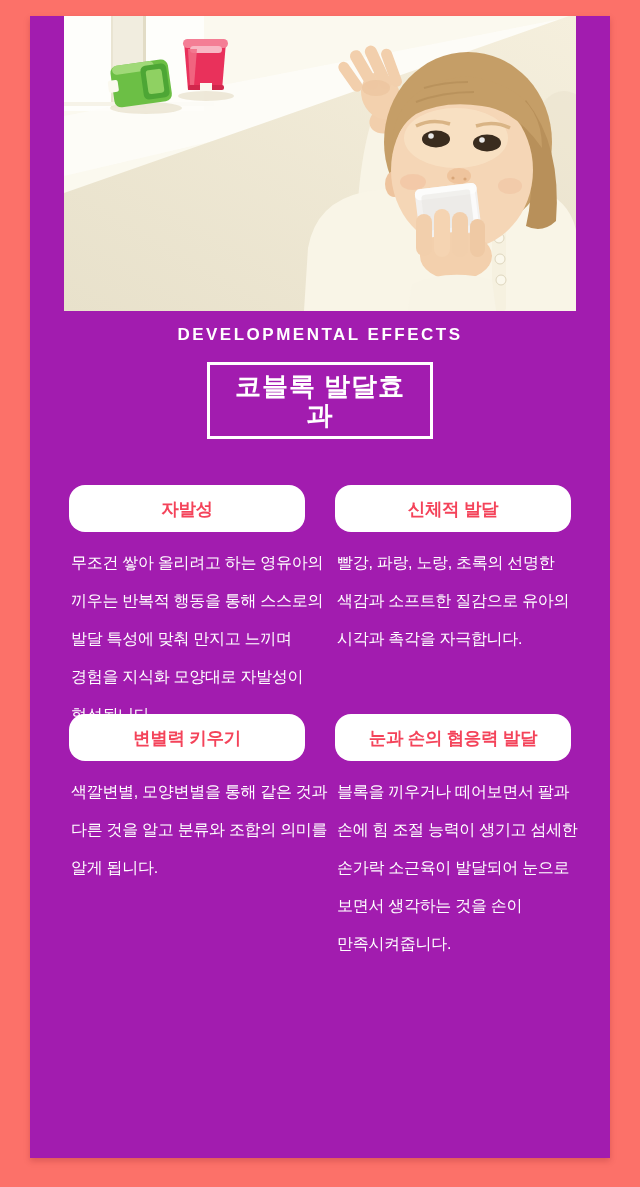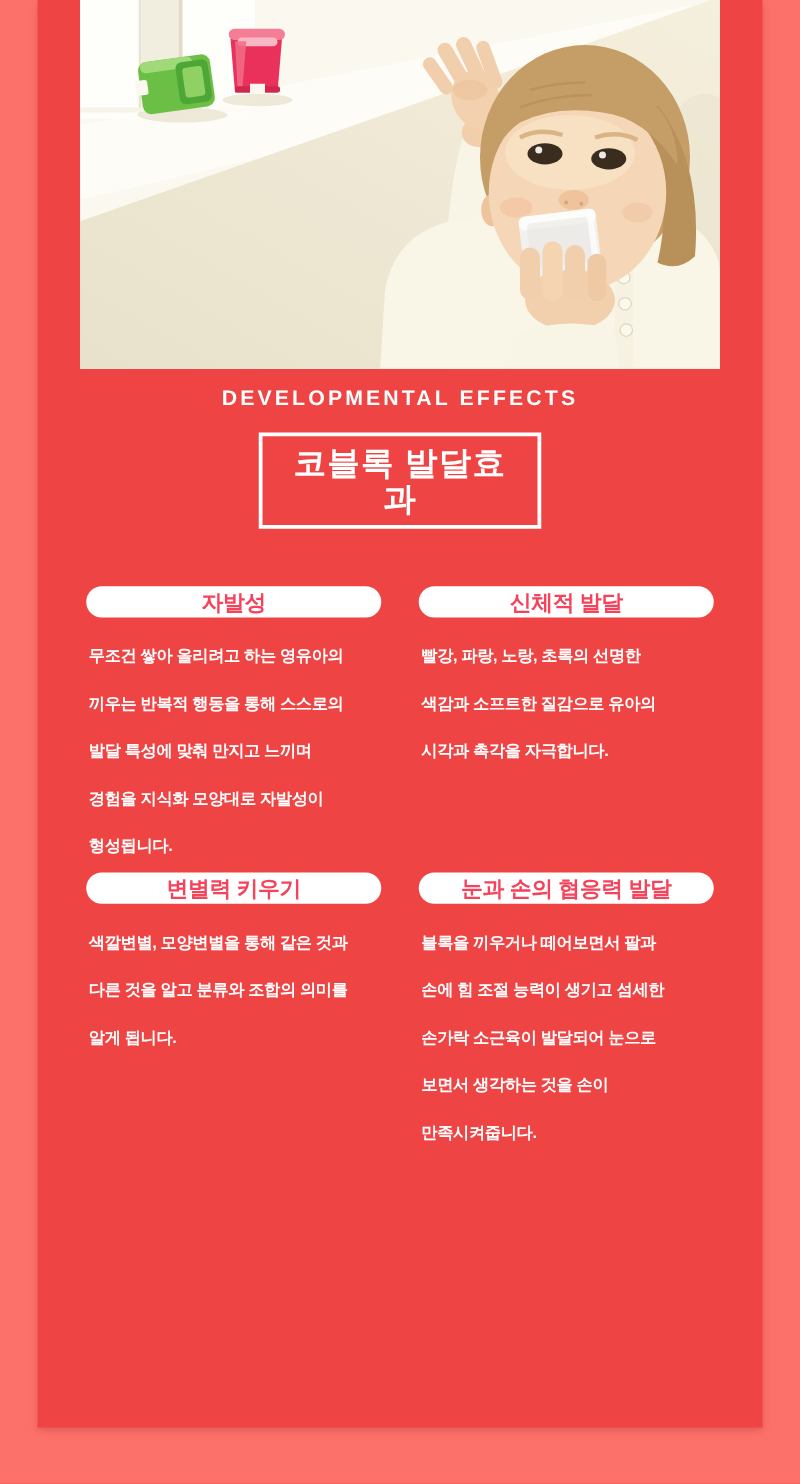--- a/index.html
+++ b/index.html
@@ -5,22 +5,22 @@
   html,body{margin:0;padding:0;}
   body{
     width:640px;height:1187px;
     background:#fc7169;
     font-family:"Liberation Sans","DejaVu Sans",sans-serif;
     overflow:hidden;
   }
   .panel{
     position:relative;
     width:580px;height:1142px;
-    margin:0 auto;
-    background:#ef4444;
+    margin:16px auto;
+    background:#a21caf;
     box-shadow:0 3px 6px rgba(130,25,35,.25);
   }
   .hero{
     width:512px;height:295px;
     margin:0 auto;
     overflow:hidden;
     background:#fbf9ef;
   }
   .hero svg{display:block;}
   .eyebrow{
@@ -45,35 +45,35 @@
   }
   .grid{
     width:502px;
     margin:46px auto 0;
     display:grid;
     grid-template-columns:236px 236px;
     column-gap:30px;
     grid-auto-rows:229px;
   }
   .pill{
-    height:25px;
+    height:47px;
     background:#ffffff;
     border-radius:16px;
     display:flex;align-items:center;justify-content:center;
     color:#f4435a;
     font-weight:800;
     font-size:17.5px;
     letter-spacing:-0.3px;
   }
   .card .body{margin-top:12px;padding-left:2px;}
   .card p{
     margin:0;
     color:#ffffff;
-    font-size:13px;
-    font-weight:700;
+    font-size:16px;
+    font-weight:400;
     line-height:38px;
     letter-spacing:-0.3px;
     white-space:nowrap;
   }
 </style>
 </head>
 <body>
 
 <div class="panel">
 

